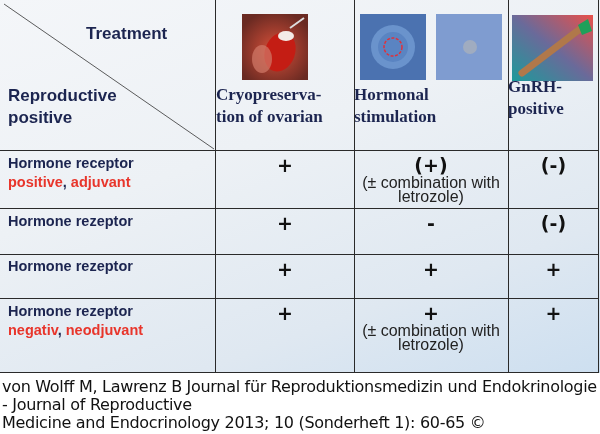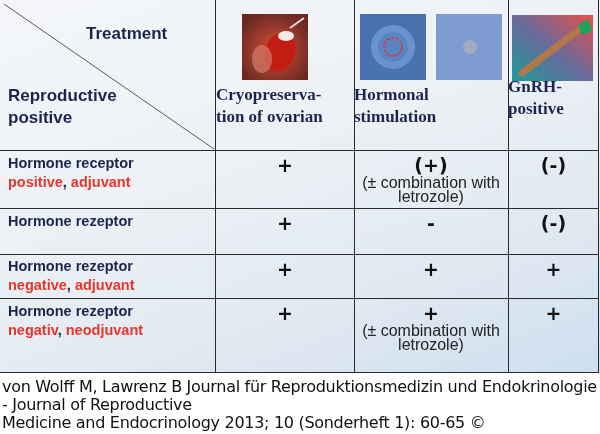--- a/index.html
+++ b/index.html
@@ -95,21 +95,20 @@
 
   <div class="rowlbl" style="top:154px">
     <div>Hormone receptor</div>
     <div><span class="red">positive</span><span>, </span><span class="red">adjuvant</span></div>
   </div>
   <div class="rowlbl" style="top:212px">
     <div>Hormone rezeptor</div>
   </div>
   <div class="rowlbl" style="top:257px">
     <div>Hormone rezeptor</div>
-    <div><span class="red">negative</span><span>, </span><span class="red">adjuvant</span></div>
   </div>
   <div class="rowlbl" style="top:302px">
     <div>Hormone rezeptor</div>
     <div><span class="red">negativ</span><span>, </span><span class="red">neodjuvant</span></div>
   </div>
 
   <div class="cell" style="left:216px;top:154px;width:138px">
       <div class="sym">+</div>
     </div>
   <div class="cell" style="left:354px;top:154px;width:154px">

